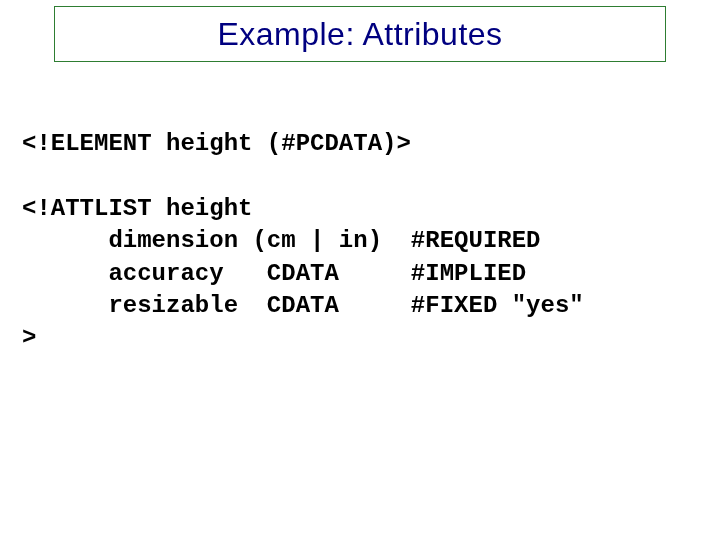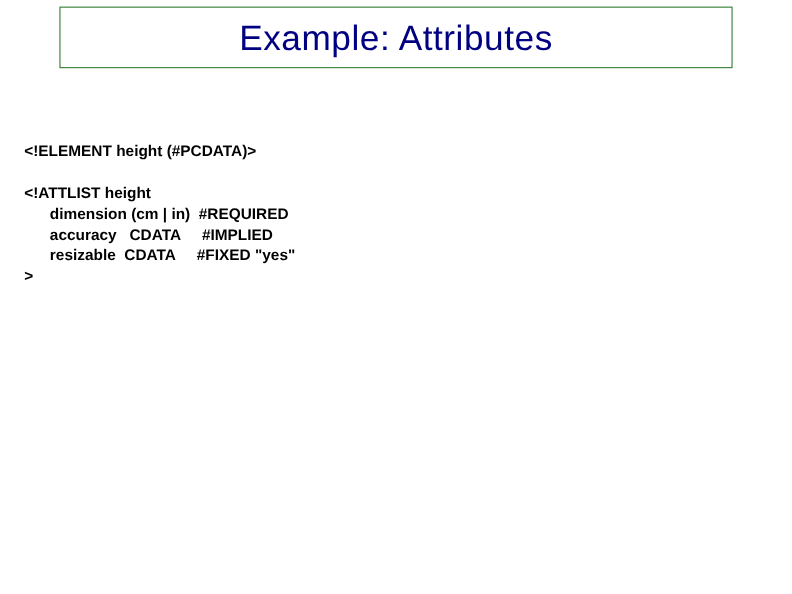--- a/index.html
+++ b/index.html
@@ -31,22 +31,22 @@
   .title-text {
     color: #000080;
     font-size: 32px;
     font-weight: 400;
     letter-spacing: 0.5px;
   }
   .code-area {
     position: absolute;
     left: 22px;
     top: 128px;
-    font-family: Liberation Sans, sans-serif;
-    font-size: 14px;
+    font-family: Liberation Mono, monospace;
+    font-size: 24px;
     font-weight: bold;
     color: #000;
     white-space: pre;
     line-height: 1.35;
   }
 </style>
 </head>
 <body>
 
 <div class="slide">

